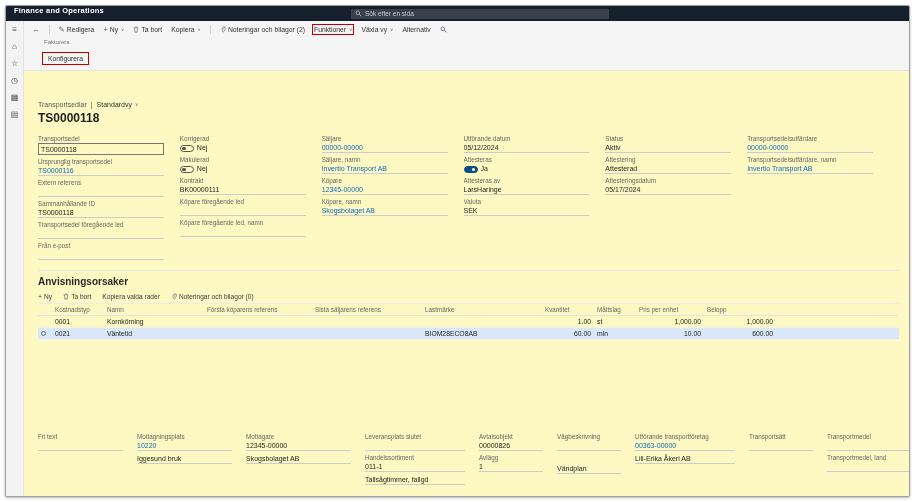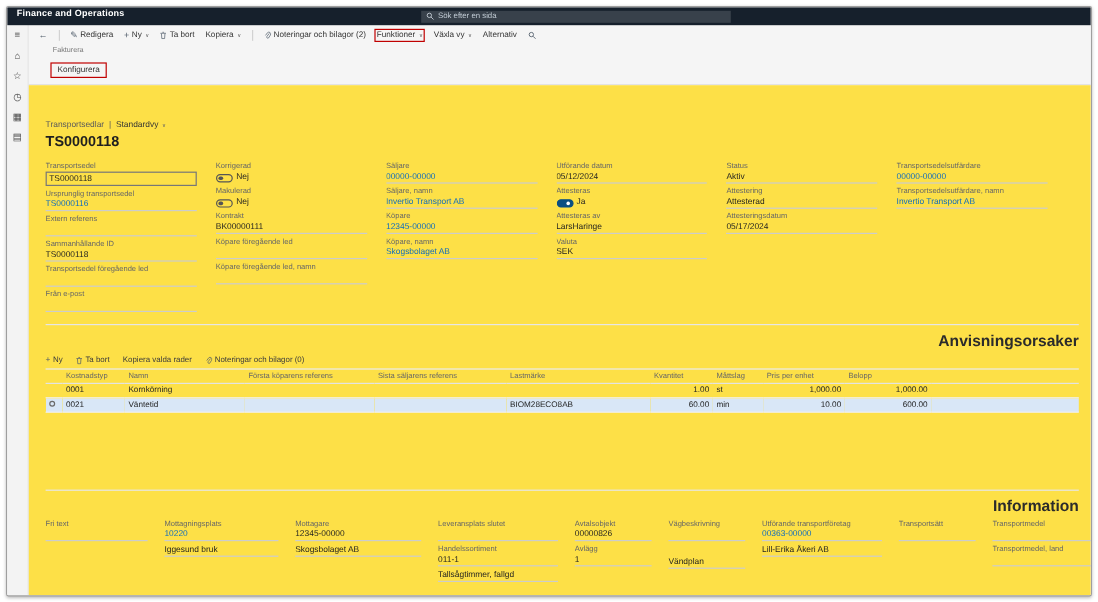--- a/index.html
+++ b/index.html
@@ -26,39 +26,39 @@
   .ap-btn{display:flex;align-items:center;gap:2px;font-size:6.8px;color:#333;cursor:pointer;white-space:nowrap;}
   .ap-btn .ic{font-size:7.5px;color:#4d5a68;line-height:8px;}
   .chev{font-size:4.5px;color:#666;margin-left:1px;}
   .ap-sep{width:1px;height:9px;background:#d2d2d2;}
   .red-box{outline:1.5px solid #c00000;outline-offset:1px;}
   .ap-row2{margin-top:5px;padding-left:12px;}
   .group-label{font-size:6px;color:#777;margin-bottom:2px;}
   .group-btn{display:inline-block;font-size:6.8px;color:#333;padding:1px 4px;cursor:pointer;background:#f5f5f5;}
 
   
-  .content{flex:1;background:#fde047;display:flex;flex-direction:column;min-height:0;padding:30px 10px 8px 14px;}
+  .content{flex:1;background:#fef9c3;display:flex;flex-direction:column;min-height:0;padding:30px 10px 8px 14px;}
   .caption-row{display:flex;align-items:center;gap:4px;font-size:7px;color:#5a5a5a;}
   .caption-view{color:#333;cursor:pointer;display:flex;align-items:center;gap:2px;}
   .page-title{font-size:12px;font-weight:bold;color:#1f1f1f;margin:3px 0 10px;}
 
   .hdr-grid{display:grid;grid-template-columns:repeat(6,1fr);column-gap:16px;margin-right:26px;}
   .f{margin-bottom:3px;}
   .lbl{font-size:6.3px;color:#666;line-height:8px;white-space:nowrap;overflow:hidden;text-overflow:ellipsis;}
   .ctl{height:10px;line-height:10px;border-bottom:1px solid #ccc;font-size:7px;color:#1f1f1f;white-space:nowrap;overflow:hidden;cursor:text;}
   .ctl.link{color:#0f6cbd;cursor:pointer;}
   .ctl.boxed{border:1px solid #777;height:12px;line-height:11px;padding:0 2px;}
   .ctl.noline{border-bottom:none;display:flex;align-items:center;gap:3px;cursor:default;}
   .toggle{width:14px;height:7px;border:1px solid #555;border-radius:4px;position:relative;display:inline-block;cursor:pointer;flex:0 0 14px;}
   .toggle .knob{position:absolute;top:1px;left:1.5px;width:3.5px;height:3.5px;border-radius:50%;background:#555;}
   .toggle.on{background:#0b4f82;border-color:#0b4f82;}
   .toggle.on .knob{left:auto;right:1.5px;background:#fff;}
   .tval{font-size:7px;color:#1f1f1f;}
 
-  .sec-hdr{font-size:13px;font-weight:bold;color:#2b2b2b;border-top:1px solid #e6e6e6;padding:5px 0 4px;margin-top:7px;cursor:pointer;text-align:right;}
+  .sec-hdr{font-size:10px;font-weight:bold;color:#2b2b2b;border-top:1px solid #e6e6e6;padding:5px 0 4px;margin-top:7px;cursor:pointer;}
   .lines-toolbar{display:flex;gap:11px;align-items:center;font-size:6.6px;color:#3b3b3b;padding:2px 0 3px;border-bottom:1px solid #ececec;}
   .tb-item{display:flex;align-items:center;gap:2px;cursor:pointer;white-space:nowrap;}
   .tb-item .ic{font-size:7px;color:#4d5a68;}
 
   table.grid{border-collapse:collapse;width:100%;table-layout:fixed;}
   .grid th{font-size:6.3px;color:#666;font-weight:normal;text-align:left;border-bottom:1px solid #e3e3e3;padding:2px 3px;white-space:nowrap;overflow:hidden;cursor:pointer;}
   .grid td{font-size:6.8px;color:#1f1f1f;padding:2px 3px;border-bottom:1px solid #f1f1f1;white-space:nowrap;overflow:hidden;height:12px;cursor:default;}
   .num{text-align:right;}
   tr.selected td{background:#d9e7f7;}
   .radio{display:inline-block;width:5px;height:5px;border:1px solid #6b6b6b;border-radius:50%;}
@@ -387,21 +387,20 @@
               <td>min</td>
               <td class="num">10.00</td>
               <td class="num">600.00</td>
               <td></td>
             </tr>
           </tbody>
         </table>
 
         <div class="grid-empty"></div>
 
-        <div class="sec-hdr">Information</div>
         <div class="info-grid">
 
           <div>
             <div class="f">
               <div class="lbl">Fri text</div>
               <div class="ctl"></div>
             </div>
           </div>
 
           <div>

